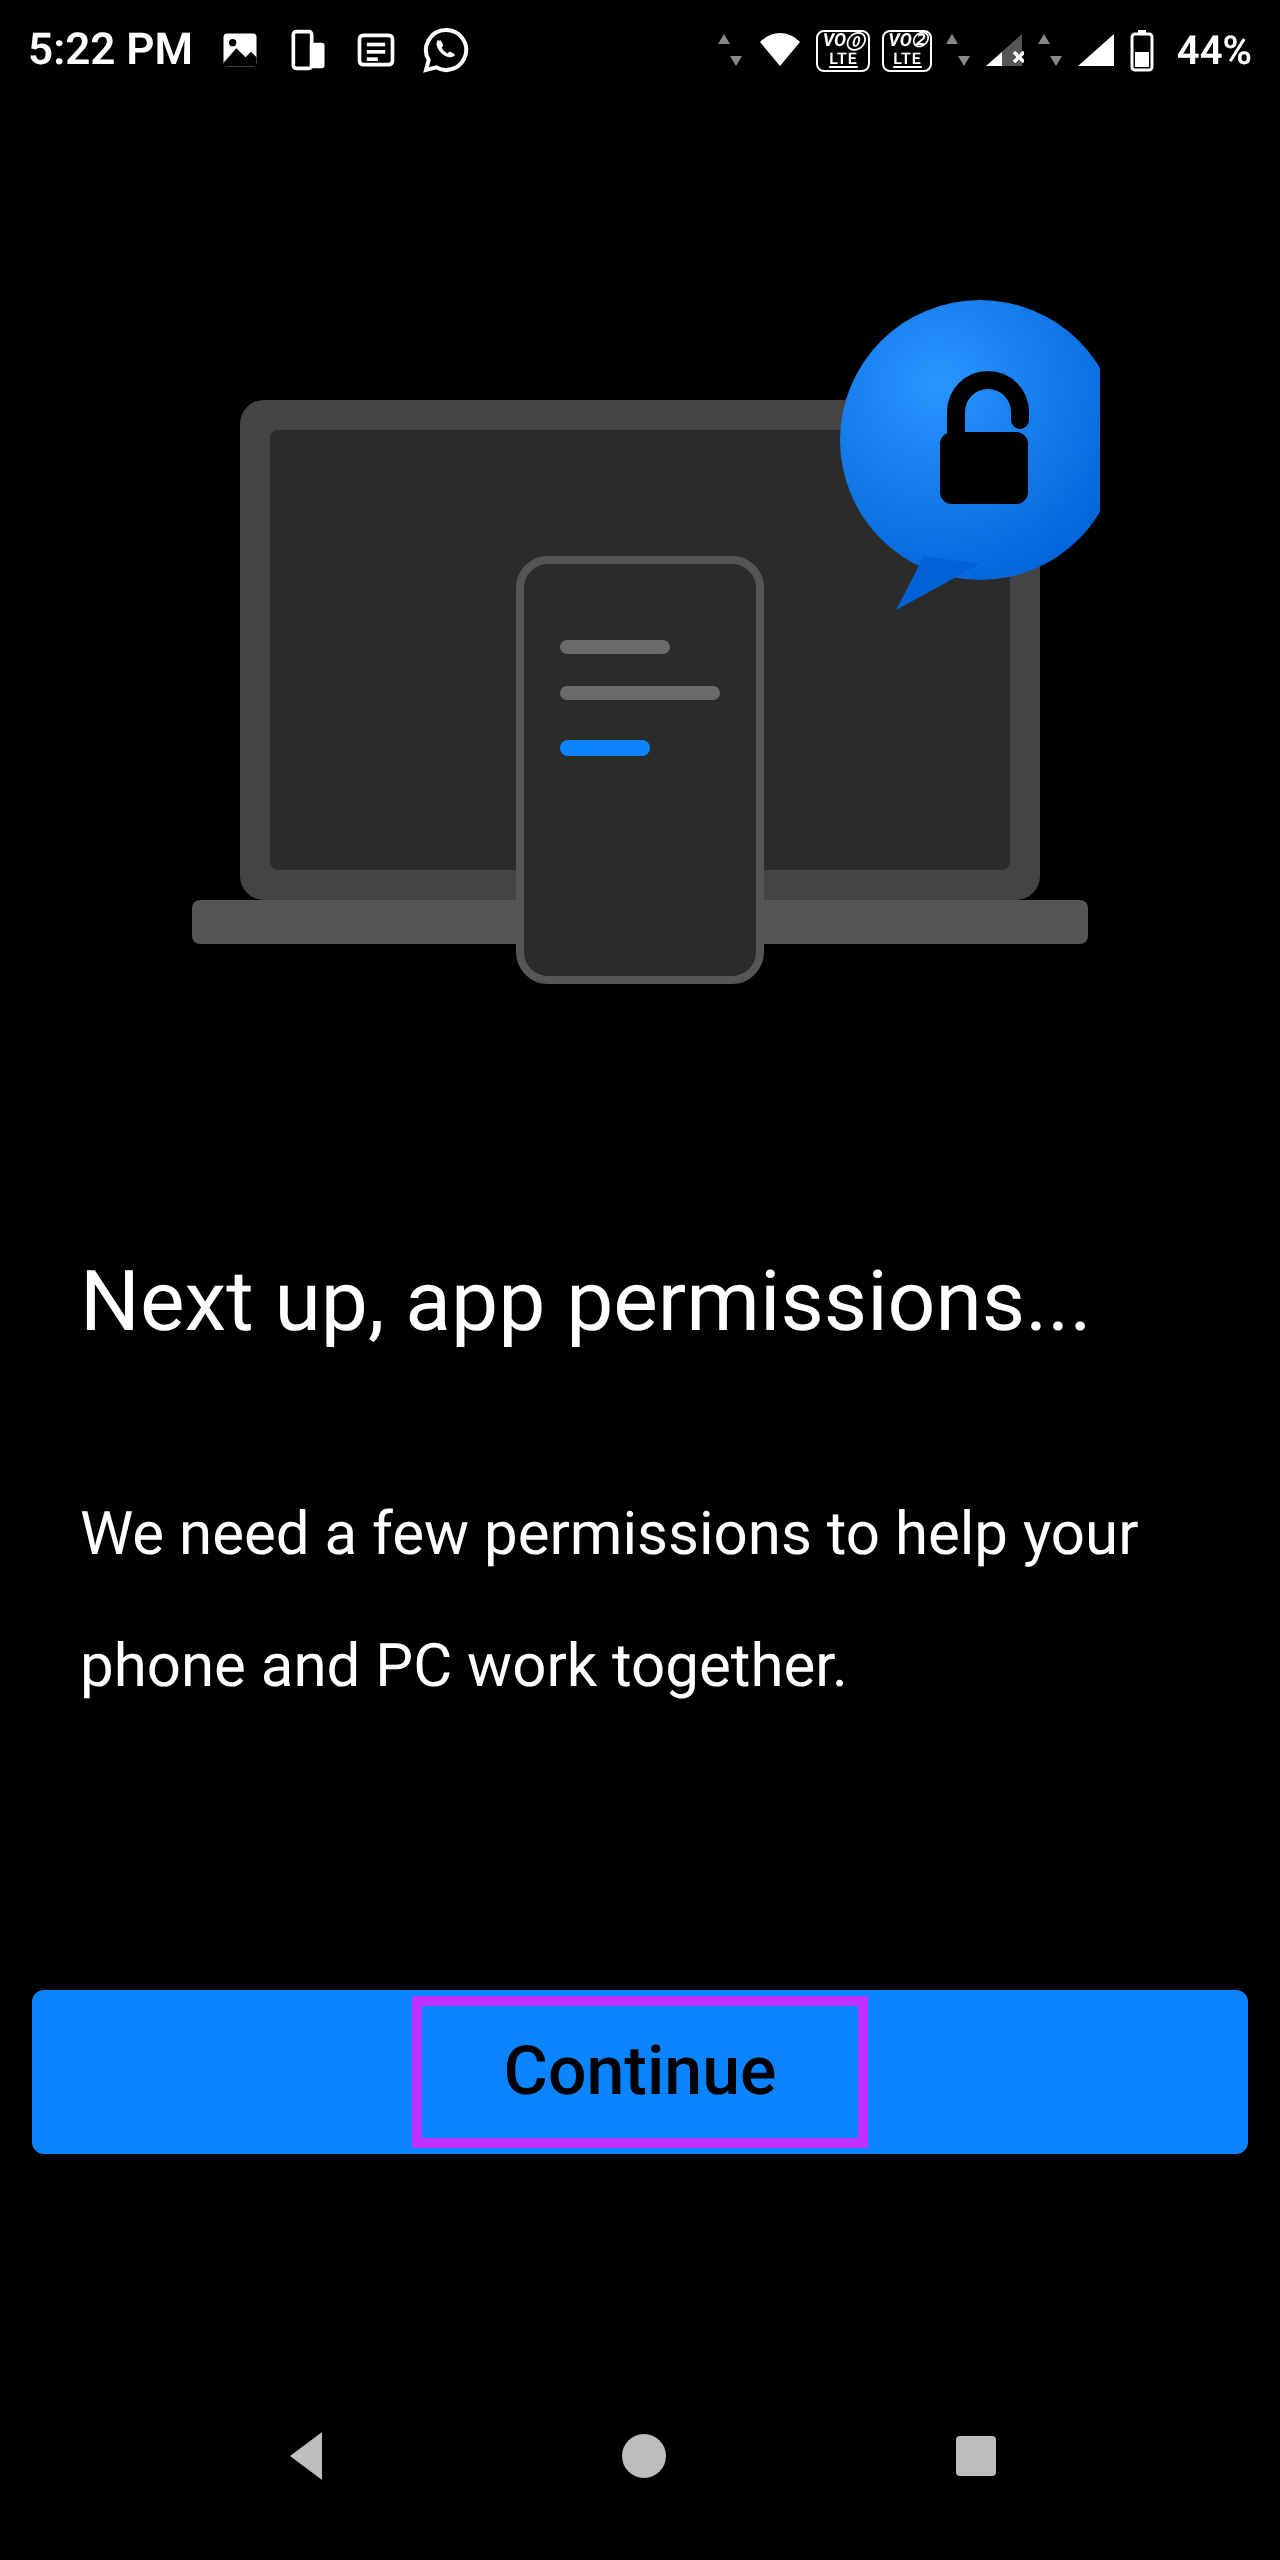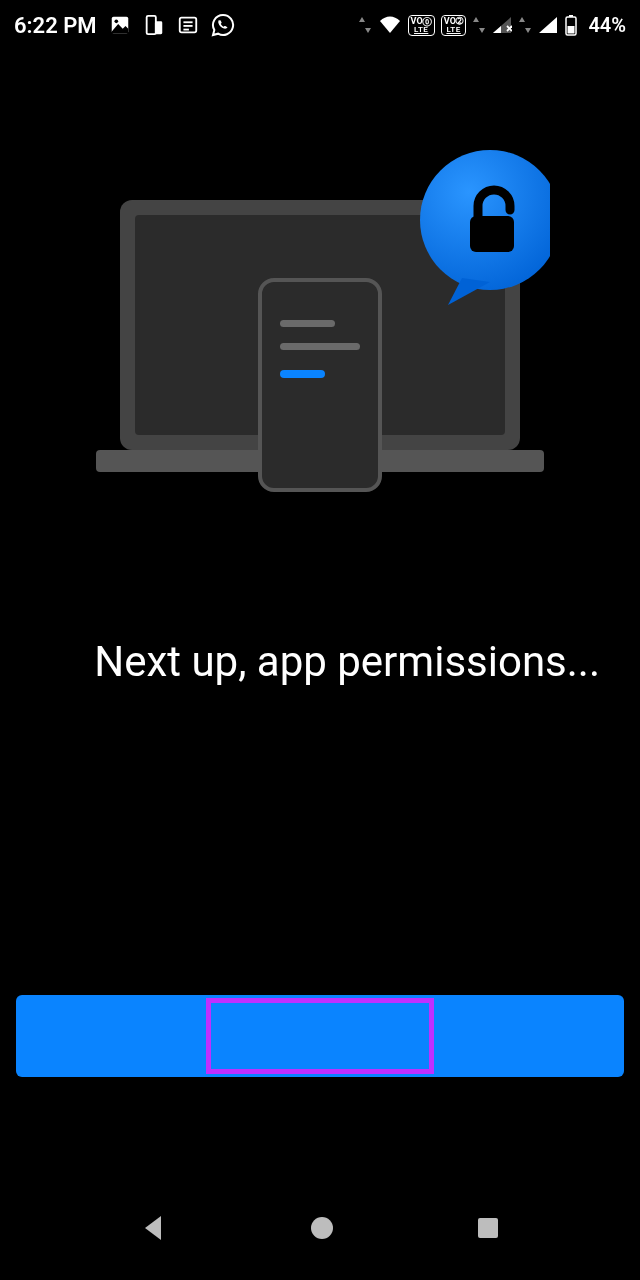--- a/index.html
+++ b/index.html
@@ -34,41 +34,40 @@
   .ico { display: inline-flex; align-items: center; justify-content: center; }
   .ico svg { display: block; }
   .lte-badge {
     font-size: 9px;
     line-height: 1;
     border: 1.5px solid #fff;
     border-radius: 4px;
     padding: 1px 2px 1px 2px;
     text-align: center;
   }
-  .lte-badge .sup { font-size: 9px; font-weight: 700; }
+  .lte-badge .sup { font-size: 9px; font-weight: 700; font-style: italic; }
   .lte-badge .bot { font-size: 8px; letter-spacing: .5px; text-decoration: underline; }
   .battery-pct { font-size: 20px; font-weight: 600; margin-left: 4px; text-align: center; }
 
   
   .illustration {
     position: absolute;
     left: 0; right: 0;
     top: 140px;
     height: 360px;
     display: flex;
     justify-content: center;
   }
 
   
   .text-area {
     position: absolute;
     left: 40px; right: 40px;
     top: 625px;
-    text-align: right;
-    margin-top: 10px;
+    text-align: left;
   }
   .heading {
     font-size: 42px;
     font-weight: 400;
     line-height: 1.3;
   }
   .subheading {
     margin-top: 55px;
     font-size: 30px;
     font-weight: 400;
@@ -111,21 +110,21 @@
     align-items: center;
     justify-content: space-evenly;
   }
   .nav-back, .nav-home, .nav-recent { color: #bdbdbd; }
 </style>
 </head>
 <body>
 
 <div class="status-bar">
   <div class="status-left">
-    <span>6:22 PM</span>
+    <span>5:22 PM</span>
     <span class="ico">
       <svg width="22" height="22" viewBox="0 0 24 24">
           <rect x="3" y="3" width="18" height="18" rx="2" fill="#fff"></rect>
           <circle cx="8" cy="8" r="2" fill="#000"></circle>
           <path d="M3 19 L10 11 L15 16 L18 13 L21 16 V21 H3 Z" fill="#000"></path>
         </svg>
     </span>
     <span class="ico">
       <svg width="22" height="22" viewBox="0 0 24 24">
           <rect x="4" y="2" width="10" height="20" rx="1.5" fill="none" stroke="#fff" stroke-width="2"></rect>
@@ -231,23 +230,25 @@
       <g>
         <rect x="50" y="66" width="44" height="36" rx="6" fill="#000"></rect>
         <path d="M58 66 v-10 a16 16 0 0 1 32 0 v4" fill="none" stroke="#000" stroke-width="9" stroke-linecap="round"></path>
       </g>
     </g>
   </svg>
 </div>
 
 <div class="text-area">
   <div class="heading">Next up, app permissions...</div>
+  <div class="subheading">We need a few permissions to help your phone and PC work together.</div>
 </div>
 
 <div class="continue-bar">
+  <span class="continue-label">Continue</span>
   <div class="continue-highlight"></div>
 </div>
 
 <div class="nav-bar">
   <span class="nav-back">
     <svg width="30" height="30" viewBox="0 0 30 30">
         <path d="M22 3 L6 15 L22 27 Z" fill="#bdbdbd"></path>
       </svg>
   </span>
   <span class="nav-home">

